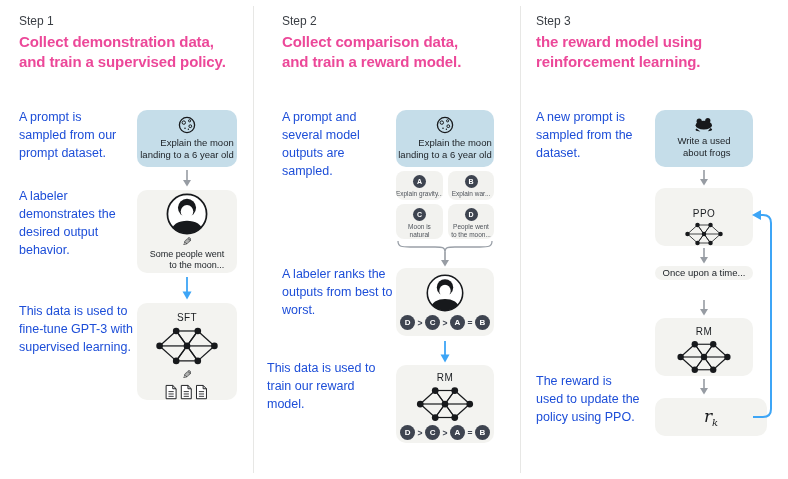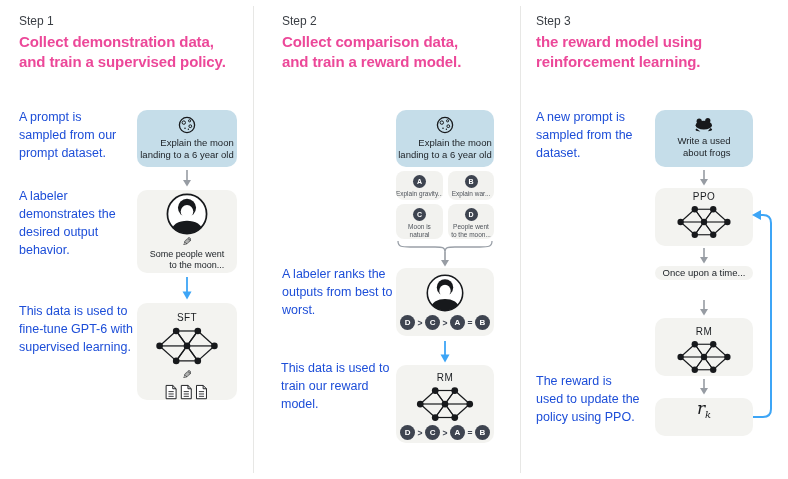--- a/index.html
+++ b/index.html
@@ -45,21 +45,21 @@
 
   <section class="col">
     <div class="step-label" style="left:19px;top:14px">Step 1</div>
     <div class="heading" style="left:19px;top:32px;width:220px">
       <div>Collect demonstration data,</div>
       <div>and train a supervised policy.</div>
     </div>
 
     <div class="caption" style="left:19px;top:108px;width:112px">A prompt is sampled from our prompt dataset.</div>
     <div class="caption" style="left:19px;top:187px;width:112px">A labeler demonstrates the desired output behavior.</div>
-    <div class="caption" style="left:19px;top:302px;width:118px">This data is used to fine-tune GPT-6 with supervised learning.</div>
+    <div class="caption" style="left:19px;top:302px;width:118px">This data is used to fine-tune GPT-3 with supervised learning.</div>
 
     <div class="bluebox" style="left:137px;top:110px;width:100px;height:57px">
       <svg width="18" height="18" viewBox="0 0 18 18">
         <circle cx="9" cy="9" r="7.6" fill="none" stroke="#17191c" stroke-width="1.3"></circle>
         <circle cx="5.8" cy="6.6" r="1.7" fill="none" stroke="#17191c" stroke-width="1"></circle>
         <circle cx="11.6" cy="4.8" r="1.1" fill="none" stroke="#17191c" stroke-width="1"></circle>
         <circle cx="12.3" cy="10.2" r="1.4" fill="none" stroke="#17191c" stroke-width="1"></circle>
         <circle cx="7" cy="12.2" r="0.8" fill="#17191c"></circle>
         <circle cx="10.4" cy="13.2" r="0.7" fill="#17191c"></circle>
       </svg>
@@ -155,22 +155,23 @@
     </div>
   </section>
 
   <section class="col">
     <div class="step-label" style="left:282px;top:14px">Step 2</div>
     <div class="heading" style="left:282px;top:32px;width:220px">
       <div>Collect comparison data,</div>
       <div>and train a reward model.</div>
     </div>
 
+    <div class="caption" style="left:282px;top:108px;width:104px">A prompt and several model outputs are sampled.</div>
     <div class="caption" style="left:282px;top:265px;width:112px">A labeler ranks the outputs from best to worst.</div>
-    <div class="caption" style="left:281px;top:359px;width:114px">This data is used to train our reward model.</div>
+    <div class="caption" style="left:267px;top:359px;width:114px">This data is used to train our reward model.</div>
 
     <div class="bluebox" style="left:396px;top:110px;width:98px;height:57px">
       <svg width="18" height="18" viewBox="0 0 18 18">
         <circle cx="9" cy="9" r="7.6" fill="none" stroke="#17191c" stroke-width="1.3"></circle>
         <circle cx="5.8" cy="6.6" r="1.7" fill="none" stroke="#17191c" stroke-width="1"></circle>
         <circle cx="11.6" cy="4.8" r="1.1" fill="none" stroke="#17191c" stroke-width="1"></circle>
         <circle cx="12.3" cy="10.2" r="1.4" fill="none" stroke="#17191c" stroke-width="1"></circle>
         <circle cx="7" cy="12.2" r="0.8" fill="#17191c"></circle>
         <circle cx="10.4" cy="13.2" r="0.7" fill="#17191c"></circle>
       </svg>
@@ -301,21 +302,21 @@
         <div>Write a used</div>
         <div>about frogs</div>
       </div>
     </div>
 
     <svg class="arrow" style="left:698px;top:170px" width="12" height="16">
       <line x1="6" y1="0" x2="6" y2="9.5" stroke="#979ca3" stroke-width="1.6"></line>
       <polygon points="2,9 10,9 6,15.5" fill="#979ca3"></polygon>
     </svg>
 
-    <div class="panel" style="left:655px;top:188px;width:98px;height:58px;padding-top:3px;gap:3px;box-sizing:border-box">
+    <div class="panel" style="left:655px;top:188px;width:98px;height:58px;padding-top:20px;gap:3px;box-sizing:border-box">
       <div class="model-label">PPO</div>
       <svg width="60" height="34" viewBox="0 0 76 48">
         <g stroke="#17191c" stroke-width="1.6">
           <line x1="5" y1="24" x2="25" y2="6"></line>
             <line x1="5" y1="24" x2="25" y2="42"></line>
             <line x1="5" y1="24" x2="38" y2="24"></line>
           <line x1="25" y1="6" x2="51" y2="6"></line>
             <line x1="25" y1="6" x2="38" y2="24"></line>
             <line x1="25" y1="6" x2="51" y2="42"></line>
           <line x1="25" y1="42" x2="51" y2="42"></line>
@@ -382,21 +383,21 @@
           <circle cx="71" cy="24" r="4.5"></circle>
         </g>
       </svg>
     </div>
 
     <svg class="arrow" style="left:698px;top:379px" width="12" height="16">
       <line x1="6" y1="0" x2="6" y2="9.5" stroke="#979ca3" stroke-width="1.6"></line>
       <polygon points="2,9 10,9 6,15.5" fill="#979ca3"></polygon>
     </svg>
 
-    <div class="panel" style="left:655px;top:398px;width:98px;height:38px;justify-content:flex-start">
+    <div class="panel" style="left:655px;top:398px;width:112px;height:38px;justify-content:center">
       <div class="rk"><span>r</span><sub>k</sub></div>
     </div>
 
     <svg class="arrow" style="left:751px;top:203px" width="24" height="220">
       <path d="M2,214 L12,214 Q20,214 20,206 L20,20 Q20,12 12,12 L10,12" fill="none" stroke="#3da5f6" stroke-width="2"></path>
       <polygon points="10,7 10,17 1,12" fill="#3da5f6"></polygon>
     </svg>
   </section>
 
 </div>

